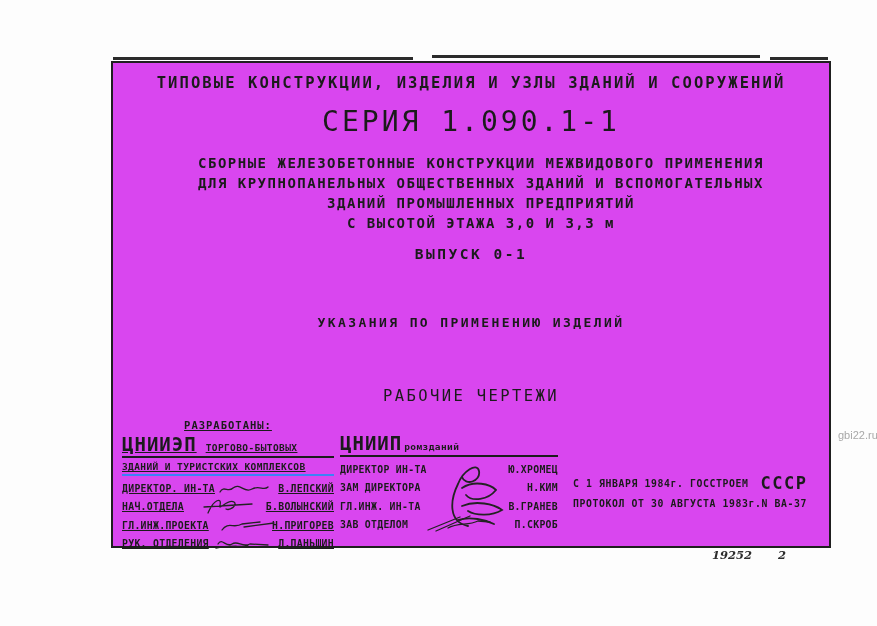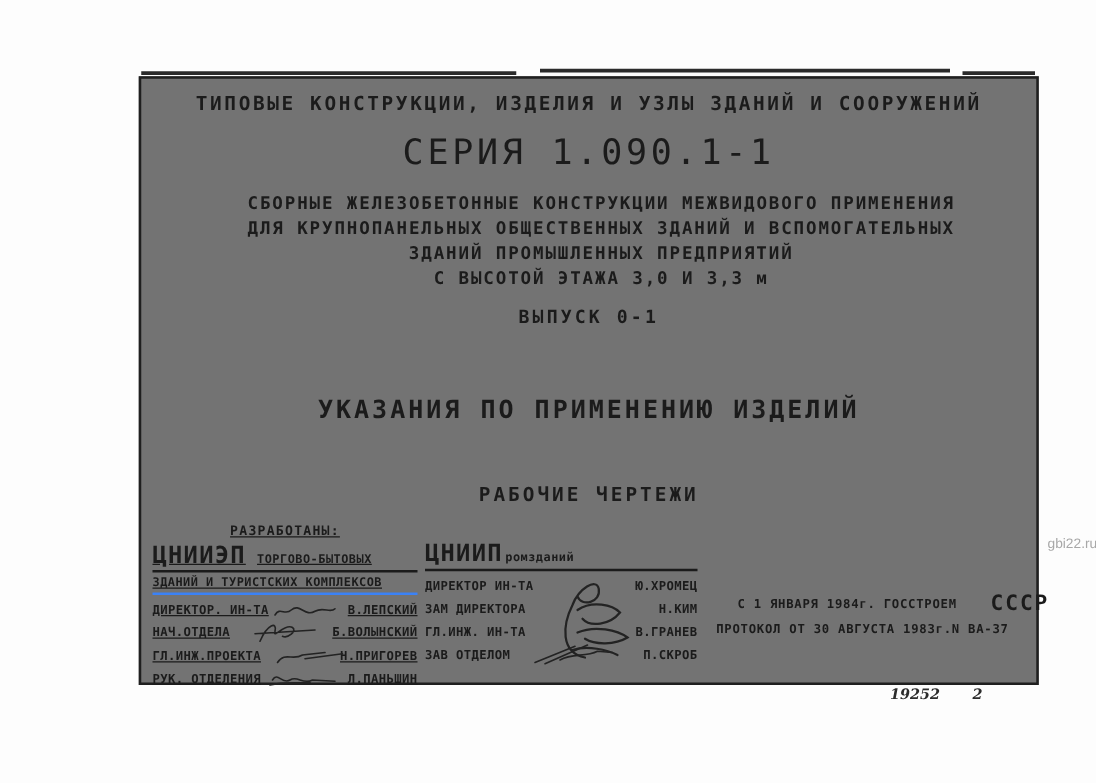--- a/index.html
+++ b/index.html
@@ -3,31 +3,31 @@
 <meta charset="utf-8">
 <style>
   html,body { margin:0; padding:0; }
   body {
     width:877px; height:626px; position:relative; overflow:hidden;
     background:#fdfdfd; color:#1b1b1b;
     font-family:"DejaVu Sans Mono", "Liberation Mono", monospace;
   }
   .frame {
     position:absolute; left:111px; top:61px; width:716px; height:483px;
-    border:2px solid #1f1f1f; background:#737373;
+    border:2px solid #1f1f1f; background:#d946ef;
   }
   .scan-seg { position:absolute; height:3px; background:#2b2b2b; }
   .centered { position:absolute; left:0; right:0; text-align:center; white-space:nowrap; }
 
   .header-line { top:11px; font-size:15.5px; font-weight:bold; letter-spacing:2.1px; }
   .series      { top:42px; font-size:28px; font-weight:normal; letter-spacing:3px; }
   .desc        { top:90px; font-size:14px; font-weight:bold; letter-spacing:1.5px; line-height:20px;margin-left:20px; }
   .issue       { top:183px; font-size:14.5px; font-weight:bold; letter-spacing:2.5px; }
-  .sub1        { top:252px; font-size:20px; font-weight:bold; letter-spacing:2.4px; }
-  .sub2        { top:324px; font-size:15.5px; font-weight:bold; letter-spacing:2.4px; }
+  .sub1        { top:252px; font-size:13px; font-weight:bold; letter-spacing:2.4px; }
+  .sub2        { top:324px; font-size:15.5px; font-weight:normal; letter-spacing:2.4px; }
 
   .credits { position:absolute; left:0; right:0; top:356px; height:125px; }
   .col { position:absolute; }
   .col-left  { left:9px;   top:0;    width:212px;text-decoration:underline; }
   .col-mid   { left:227px; top:11px; width:218px; }
   .col-right { left:460px; top:50px; width:250px; }
 
   .dev-heading { text-align:center; font-size:10.5px; font-weight:bold; letter-spacing:1px; }
   .org-line1 { margin-top:3px; border-bottom:2px solid #1b1b1b; padding-bottom:2px;
                display:flex; align-items:flex-end; gap:9px; height:20px; }
@@ -38,21 +38,21 @@
 
   .sig-rows { margin-top:3px; }
   .sig-row { position:relative; display:flex; justify-content:space-between; align-items:center;
              height:18.5px; font-size:9.8px; font-weight:bold; letter-spacing:0.3px; }
   .sig-row .role, .sig-row .name { white-space:nowrap; }
   .sig { position:absolute; pointer-events:none; }
   .sig path { fill:none; stroke:#232323; stroke-width:1.3; stroke-linecap:round; }
   .sig.blob path { stroke-width:1.8; }
 
   .approve-1 { font-size:9.8px; font-weight:bold; letter-spacing:0.8px; white-space:nowrap; }
-  .approve-2 { margin-top:6px; display:flex; align-items:center; gap:27px; white-space:nowrap;margin-left:17px; }
+  .approve-2 { margin-top:6px; display:flex; align-items:center; gap:12px; white-space:nowrap; }
   .approve-2 .a2text { font-size:9.8px; font-weight:bold; letter-spacing:0.6px; }
   .approve-ussr { font-size:17px; font-weight:bold; letter-spacing:1.5px; line-height:1; }
   .approve-3 { margin-top:6px; font-size:9.8px; font-weight:bold; letter-spacing:0.6px; white-space:nowrap; }
 
   .watermark { position:absolute; left:838px; top:429px; font-family:"Liberation Sans", sans-serif;
                font-size:11px; color:#a8a8a8; }
   .stamp { position:absolute; left:712px; top:548px; display:flex; gap:26px;
            font-family:"DejaVu Serif", serif; font-style:italic; font-weight:bold;
            font-size:11.5px; color:#2c2c2c; }
 </style>

